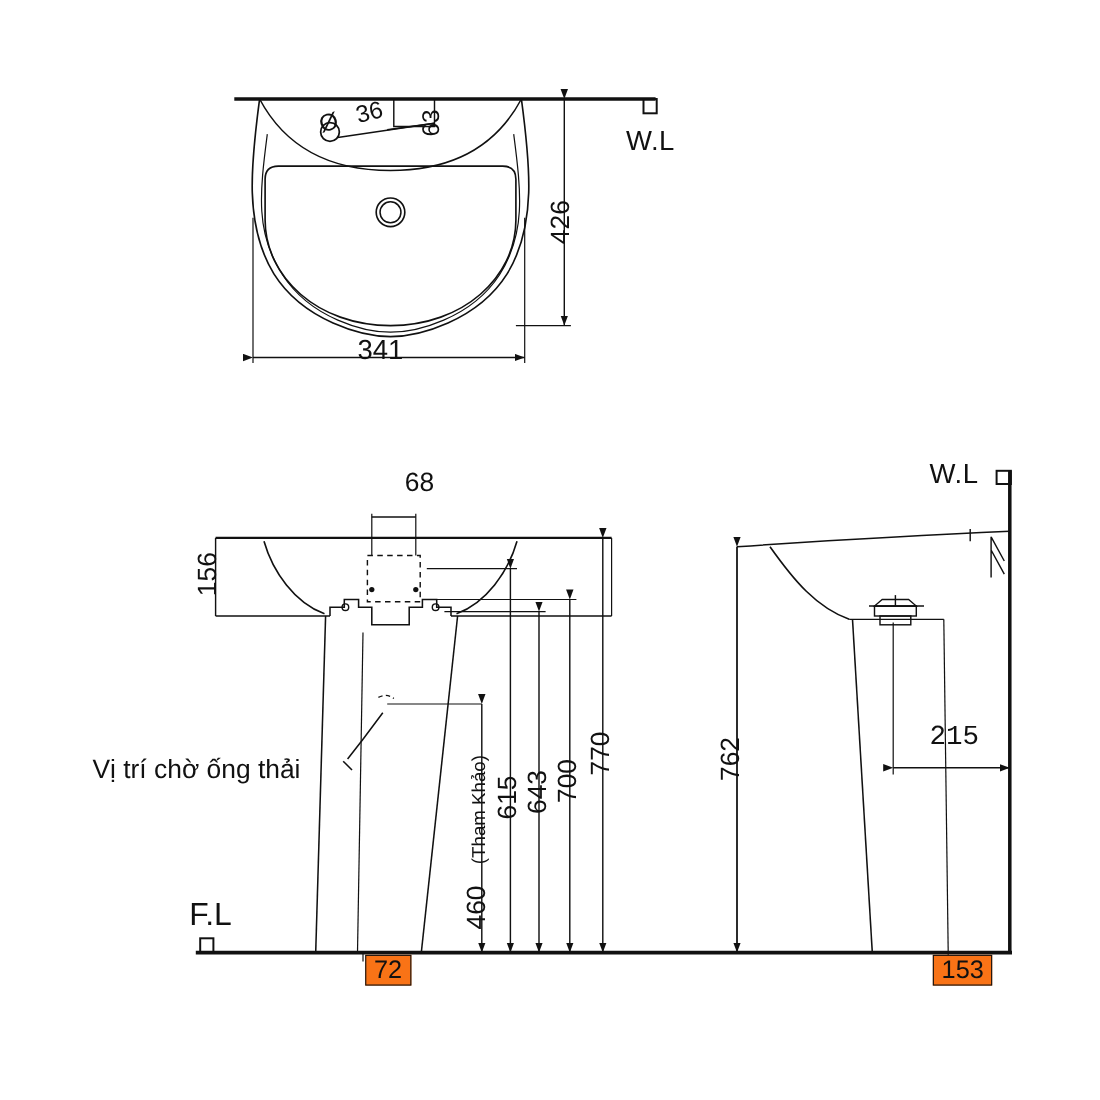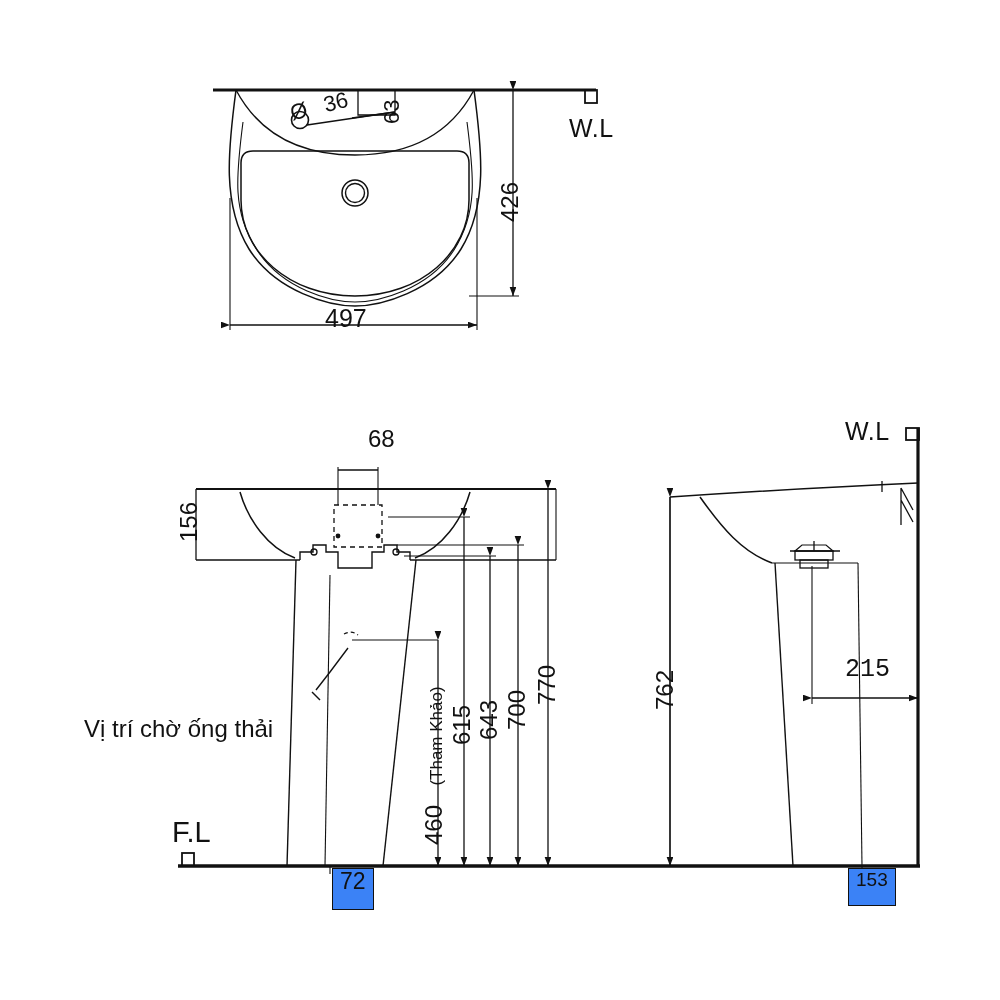--- a/index.html
+++ b/index.html
@@ -3,21 +3,21 @@
 <meta charset="utf-8">
 <style>
   html,body{margin:0;padding:0;background:#ffffff;}
   body{width:1000px;height:1000px;overflow:hidden;
        font-family:"Liberation Sans","DejaVu Sans",sans-serif;color:#111;}
   #sheet{position:relative;width:1000px;height:1000px;background:#fff;}
   svg{display:block;}
   .lbl{position:absolute;font-family:"Liberation Sans","DejaVu Sans",sans-serif;
        color:#111;white-space:nowrap;line-height:1;}
   .rot{transform:rotate(-90deg);transform-origin:left top;}
-  .boxed{border:1.6px solid #111;background:#3b82f6;padding:1px 7px 16px 7px;}
+  .boxed{border:1.6px solid #111;background:#f97316;padding:1px 7px 2px 7px;}
 </style>
 </head>
 <body>
 
 <div id="sheet">
 
   <svg width="1000" height="1000" viewBox="0 0 1000 1000">
     <defs>
       <marker id="ah" markerWidth="9" markerHeight="9" refX="8" refY="3" orient="auto" markerUnits="strokeWidth">
         <path d="M0,0 L8,3 L0,6 z" fill="#111"></path>
@@ -156,28 +156,28 @@
   <div class="lbl" style="left:288px;top:103px;font-size:22px;transform:rotate(-14deg);transform-origin:left top;">
     <span>Ø</span>
     <span style="display:inline-block;width:5px;"></span>
     <span>36</span>
   </div>
 
   <div class="lbl rot" style="left:381px;top:124px;font-size:22px;">63</div>
 
   <div class="lbl rot" style="left:498px;top:222px;font-size:24px;">426</div>
 
-  <div class="lbl" style="left:325px;top:306px;font-size:25px;">497</div>
+  <div class="lbl" style="left:325px;top:306px;font-size:25px;">341</div>
 
 
   <div class="lbl rot" style="left:177px;top:542px;font-size:24px;">156</div>
 
   <div class="lbl" style="left:340px;top:427px;font-size:24px;margin-left:28px;">68</div>
 
-  <div class="lbl" style="left:84px;top:688px;font-size:24px;margin-top:29px;">Vị trí chờ ống thải</div>
+  <div class="lbl" style="left:84px;top:688px;font-size:24px;">Vị trí chờ ống thải</div>
 
   <div class="lbl" style="left:172px;top:818px;font-size:29px;">F.L</div>
 
   <div class="lbl rot" style="left:422px;top:845px;font-size:24px;">
     <span>460</span>
     <span style="display:inline-block;width:6px;"></span>
     <span style="font-size:17px;">(Tham Khảo)</span>
   </div>
 
   <div class="lbl rot" style="left:450px;top:745px;font-size:24px;">615</div>
@@ -186,15 +186,15 @@
   <div class="lbl rot" style="left:535px;top:705px;font-size:24px;">770</div>
 
   <div class="lbl boxed" style="left:332px;top:868px;font-size:23px;">72</div>
 
   <div class="lbl" style="left:845px;top:419px;font-size:25px;letter-spacing:.5px;">W.L</div>
 
   <div class="lbl rot" style="left:653px;top:710px;font-size:24px;">762</div>
 
   <div class="lbl" style="left:845px;top:657px;font-size:25px;font-family:Liberation Mono, monospace;">215</div>
 
-  <div class="lbl boxed" style="left:848px;top:868px;font-size:19px;">153</div>
+  <div class="lbl boxed" style="left:848px;top:868px;font-size:23px;">153</div>
 
 </div>
 
 </body></html>

